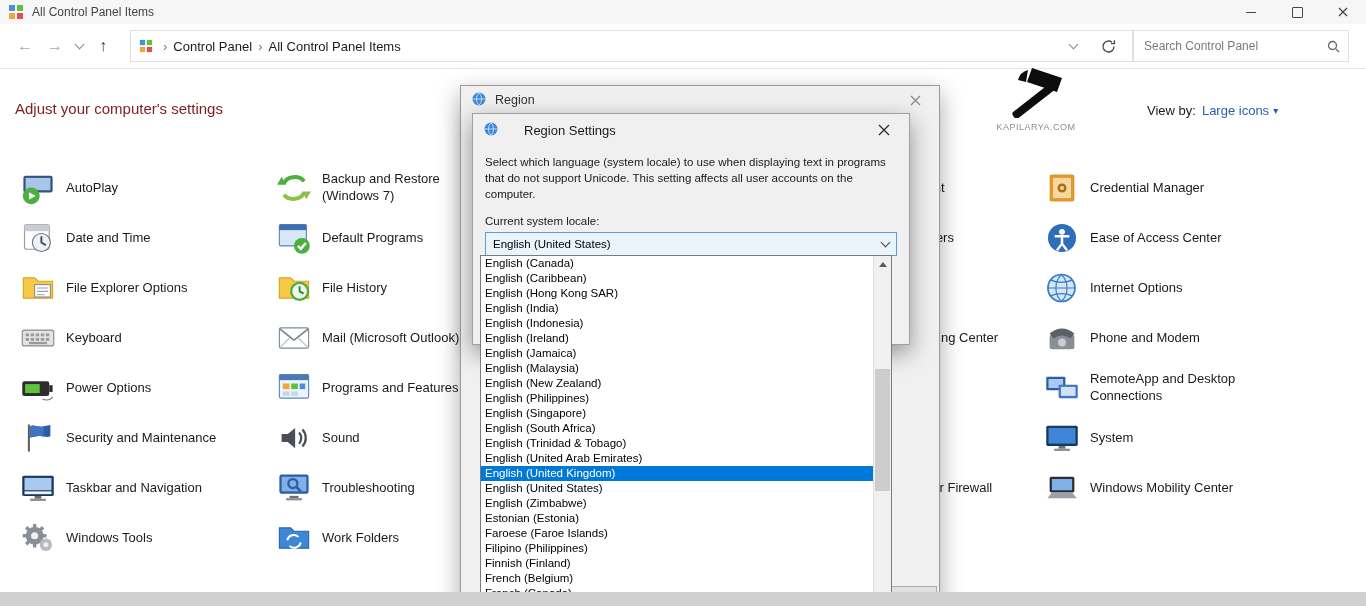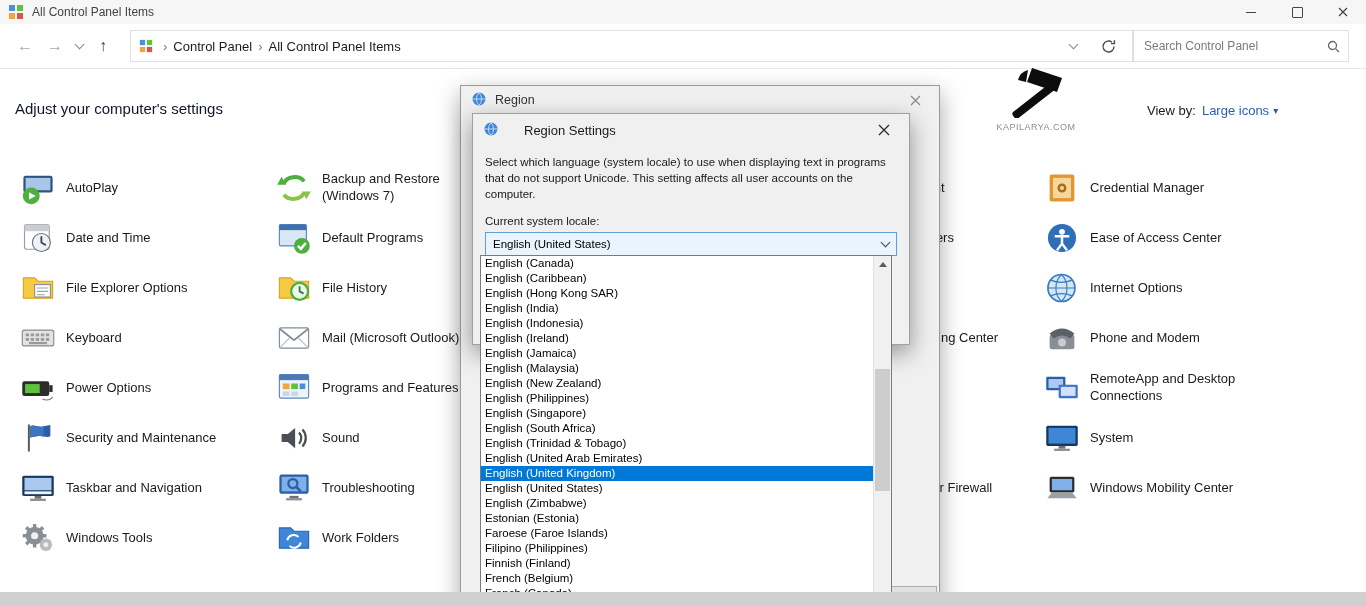--- a/index.html
+++ b/index.html
@@ -27,21 +27,21 @@
   .bc-icon{width:14px;height:14px;margin-right:4px;display:inline-flex;}
   .bc-chev{color:#777;margin:0 6px;font-size:13px;}
   .bc-item{font-size:13px;color:#1b1b1b;white-space:nowrap;}
   .addr-right{margin-left:auto;display:flex;align-items:center;gap:14px;padding-right:4px;}
   .refresh-btn{display:flex;align-items:center;justify-content:center;width:24px;height:24px;}
   .searchbox{width:198px;height:30px;border:1px solid #e0e0e0;background:#fff;margin-left:0;display:flex;align-items:center;padding:0 8px;}
   .searchbox input{flex:1;border:none;outline:none;font-family:"Liberation Sans",sans-serif;font-size:12px;color:#555;background:transparent;}
   .searchbox input::placeholder{color:#7a7a7a;}
 
   
-  .page-heading{position:absolute;left:15px;top:100px;font-size:15px;color:#0f172a;}
+  .page-heading{position:absolute;left:15px;top:100px;font-size:15px;color:#7f1d1d;}
   .view-by{position:absolute;left:1147px;top:103px;display:flex;align-items:center;gap:6px;font-size:13px;}
   .view-by-value{color:#2a5db0;display:flex;align-items:center;gap:4px;}
   .view-by-value::after{content:"\25BE";font-size:10px;color:#2a5db0;}
   .watermark{position:absolute;left:996px;top:66px;width:80px;text-align:center;}
   .watermark-text{font-size:9px;color:#8d8d8d;letter-spacing:0.5px;margin-top:1px;}
 
   
   .cp-grid{position:absolute;left:16px;top:163px;display:grid;grid-template-columns:repeat(5,256px);grid-auto-rows:50px;width:1300px;}
   .cp-item{display:flex;align-items:center;gap:10px;padding-left:4px;overflow:visible;}
   .cp-icon{width:36px;height:36px;flex:none;display:inline-flex;}

